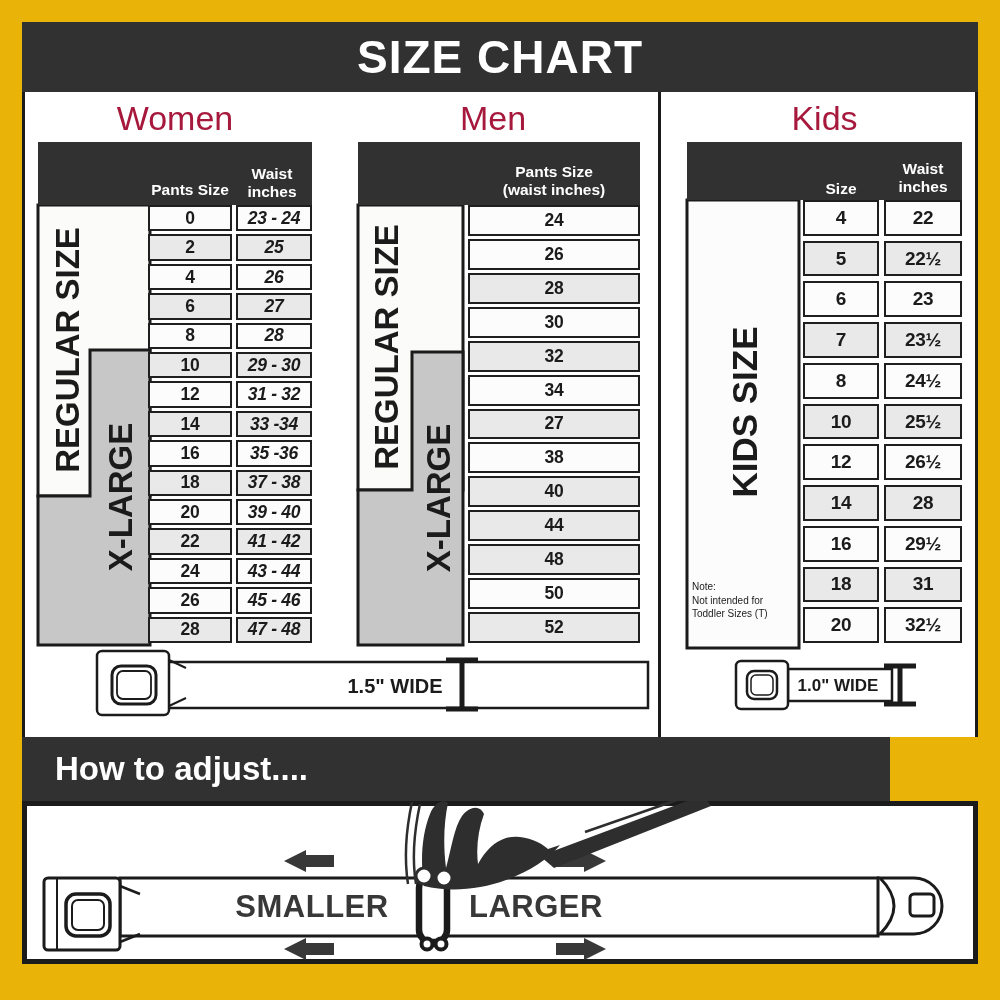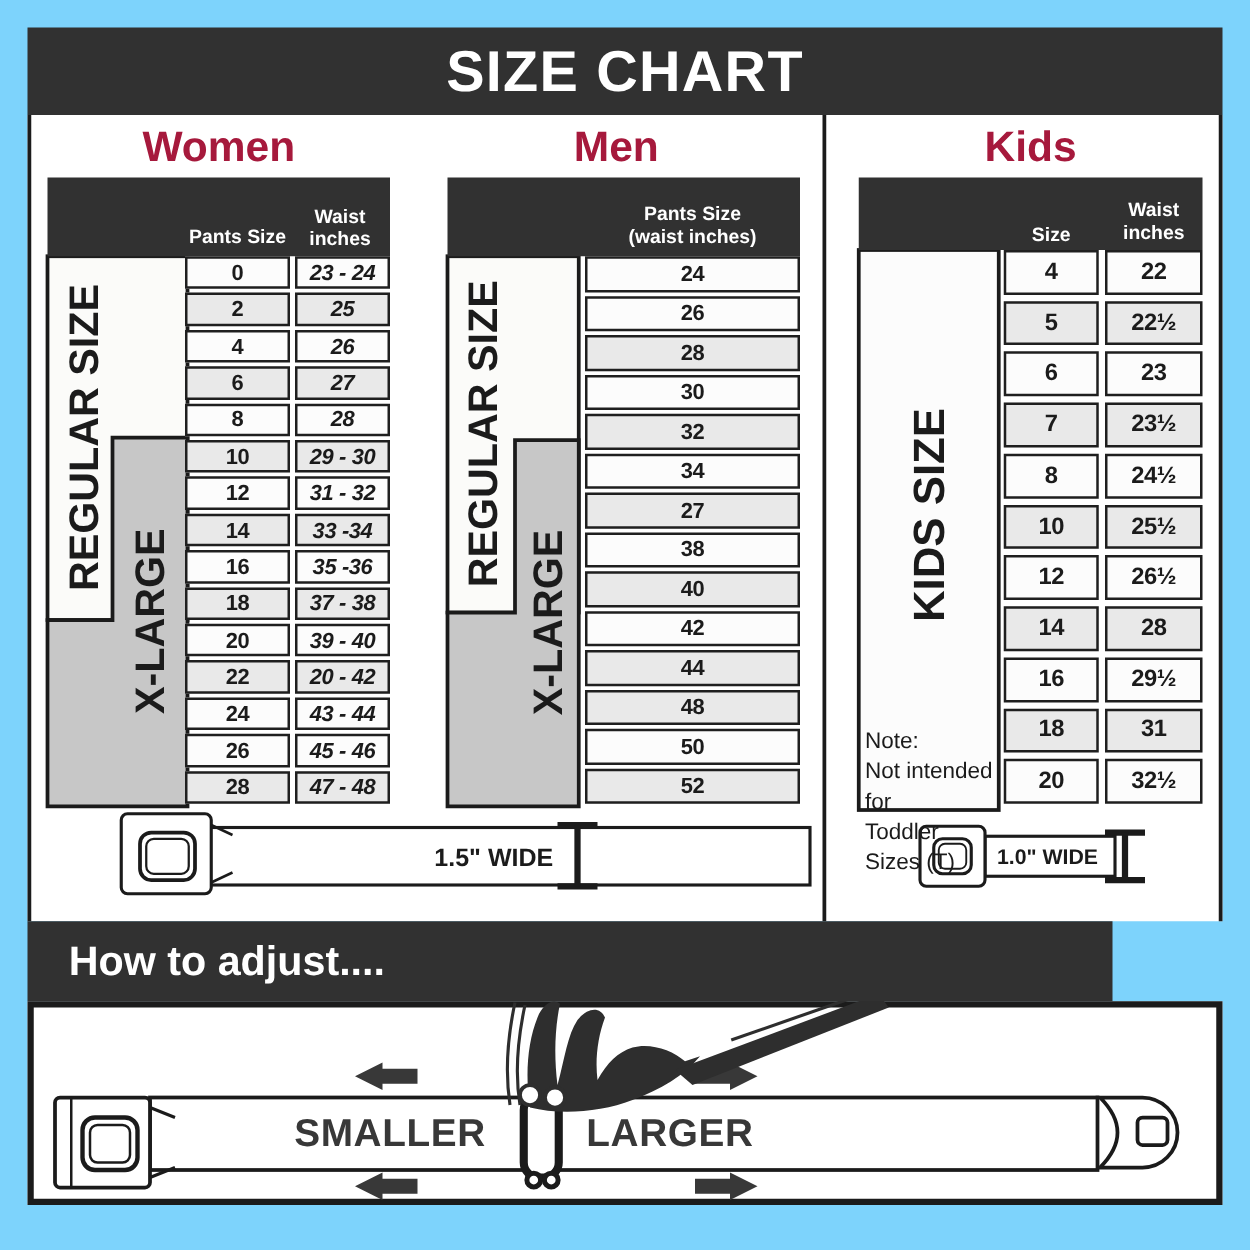--- a/index.html
+++ b/index.html
@@ -1,28 +1,28 @@
 <!DOCTYPE html>
 <html><head>
 <meta charset="utf-8">
 <style>
   html,body{margin:0;padding:0;background:#fff;}
-  .page{position:relative;width:1000px;height:1000px;background:#7dd3fc;overflow:hidden;
+  .page{position:relative;width:1000px;height:1000px;background:#eab308;overflow:hidden;
         font-family:"Liberation Sans","DejaVu Sans",sans-serif;color:#1b1b1b;}
   .abs{position:absolute;box-sizing:border-box;}
   
   .banner{left:22px;top:22px;width:956px;height:70px;background:#313131;z-index:2;
           display:flex;align-items:center;justify-content:center;}
   .banner span{color:#fff;font-weight:bold;font-size:46px;letter-spacing:1px;}
   
   .main{left:22px;top:92px;width:956px;height:645px;background:#fff;
         border-left:3px solid #1b1b1b;border-right:3px solid #1b1b1b;z-index:0;}
   .divider{left:658px;top:92px;width:3px;height:645px;background:#1b1b1b;z-index:2;}
   
-  .col-title{z-index:2;text-align:center;font-weight:bold;font-size:34px;color:#A6193C;height:44px;line-height:44px;}
+  .col-title{z-index:2;text-align:center;font-weight:normal;font-size:34px;color:#A6193C;height:44px;line-height:44px;}
   .t-women{left:38px;top:96px;width:274px;}
   .t-men{left:352px;top:96px;width:282px;}
   .t-kids{left:687px;top:96px;width:275px;}
   
   .thead{background:#313131;z-index:2;color:#fff;font-weight:bold;font-size:15.5px;line-height:1.15;}
   .th{position:absolute;text-align:center;}
   .thead-women{left:38px;top:142px;width:274px;height:63px;}
   .thead-men{left:358px;top:142px;width:282px;height:63px;}
   .thead-kids{left:687px;top:142px;width:275px;height:58px;}
   
@@ -33,21 +33,21 @@
   .trow{flex:1;display:flex;gap:4px;padding-bottom:3px;box-sizing:border-box;}
   .rows-kids .trow{gap:5px;padding-bottom:5px;}
   .cell{border:2.5px solid #1f1f1f;background:#fcfcfc;display:flex;align-items:center;justify-content:center;
         font-weight:bold;font-size:17.5px;box-sizing:border-box;letter-spacing:-0.3px;}
   .rows-kids .cell{font-size:19px;}
   .cell.shaded{background:#e9e9e9;}
   .rows-women .c1{width:84px;} .rows-women .c2{flex:1;font-style:italic;}
   .rows-men .c1{flex:1;}
   .rows-kids .c1{width:76px;} .rows-kids .c2{flex:1;}
   
-  .note{left:692px;top:580px;width:108px;z-index:3;font-size:18px;line-height:1.35;color:#1b1b1b;}
+  .note{left:692px;top:580px;width:108px;z-index:3;font-size:10px;line-height:1.35;color:#1b1b1b;}
   
   .band{left:22px;top:737px;width:868px;height:64px;background:#313131;z-index:2;display:flex;align-items:center;}
   .band span{color:#fff;font-weight:bold;font-size:33px;margin-left:33px;}
   .illo-box{left:22px;top:801px;width:956px;height:163px;background:#fff;border:5px solid #1b1b1b;z-index:1;}
   
   .gfx{position:absolute;left:0;top:0;z-index:1;pointer-events:none;}
   .gfx text{font-family:"Liberation Sans","DejaVu Sans",sans-serif;}
   .rot-label{font-weight:bold;font-size:33px;fill:#1b1b1b;}
   .belt-label{font-weight:bold;fill:#1b1b1b;}
   .adj-label{font-weight:bold;font-size:31px;fill:#383838;letter-spacing:0.5px;}
@@ -131,21 +131,21 @@
       <div class="trow">
         <div class="cell c1 shaded">18</div>
         <div class="cell c2 shaded">37 - 38</div>
       </div>
       <div class="trow">
         <div class="cell c1">20</div>
         <div class="cell c2">39 - 40</div>
       </div>
       <div class="trow">
         <div class="cell c1 shaded">22</div>
-        <div class="cell c2 shaded">20 - 42</div>
+        <div class="cell c2 shaded">41 - 42</div>
       </div>
       <div class="trow">
         <div class="cell c1">24</div>
         <div class="cell c2">43 - 44</div>
       </div>
       <div class="trow">
         <div class="cell c1">26</div>
         <div class="cell c2">45 - 46</div>
       </div>
       <div class="trow">
@@ -173,23 +173,20 @@
         <div class="cell c1">34</div>
       </div>
       <div class="trow">
         <div class="cell c1 shaded">27</div>
       </div>
       <div class="trow">
         <div class="cell c1">38</div>
       </div>
       <div class="trow">
         <div class="cell c1 shaded">40</div>
-      </div>
-      <div class="trow">
-        <div class="cell c1">42</div>
       </div>
       <div class="trow">
         <div class="cell c1 shaded">44</div>
       </div>
       <div class="trow">
         <div class="cell c1 shaded">48</div>
       </div>
       <div class="trow">
         <div class="cell c1">50</div>
       </div>

